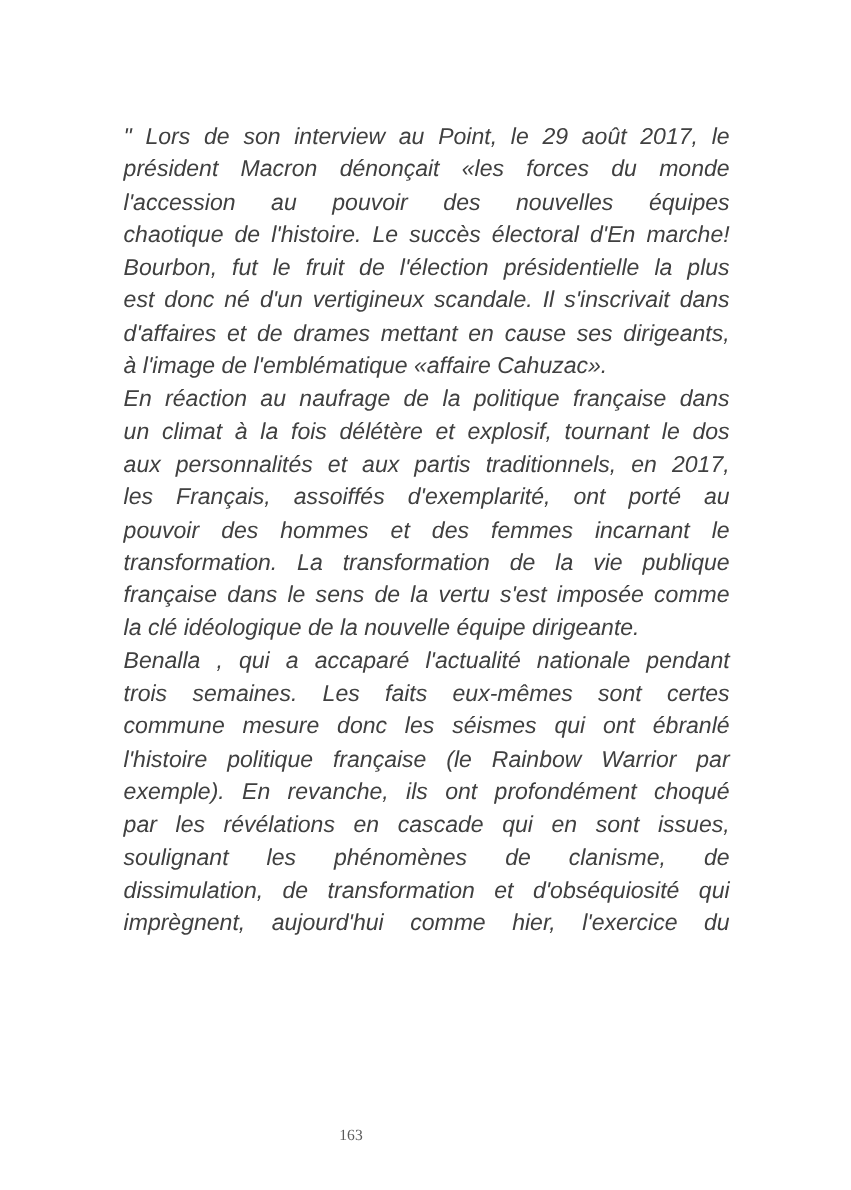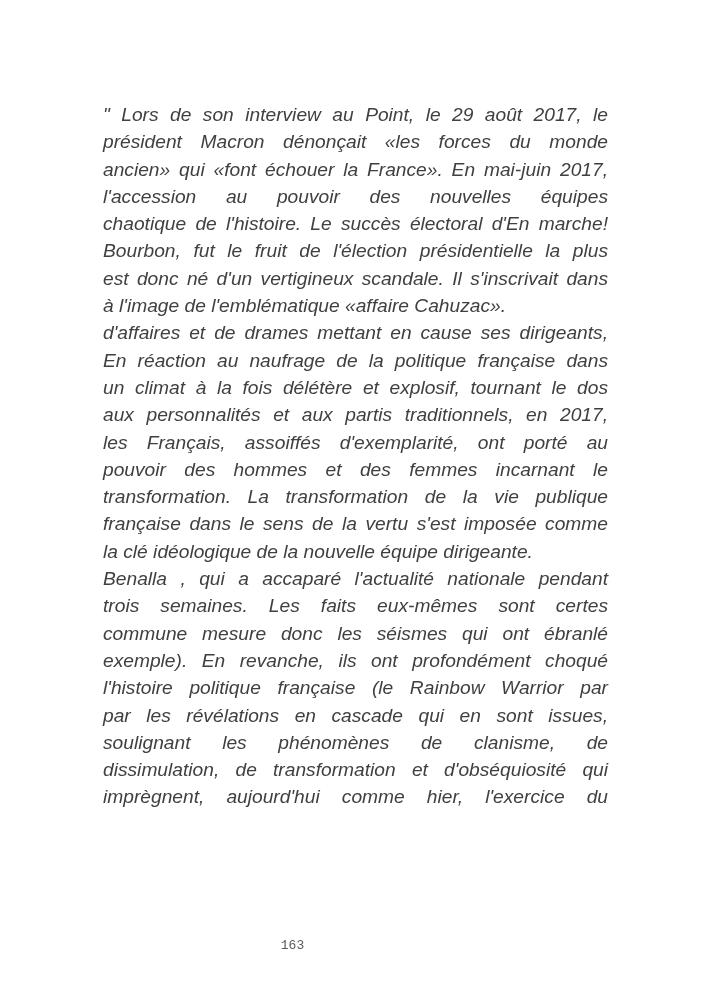--- a/index.html
+++ b/index.html
@@ -40,52 +40,51 @@
   .line.end {
     text-align: justify;
     text-align-last: left;
   }
   .page-number {
     position: absolute;
     top: 938px;
     left: 0;
     width: 585px;
     text-align: center;
-    font-family: Liberation Mono, monospace;
+    font-family: Liberation Serif, serif;
     font-style: normal;
     font-size: 13px;
     color: #5a5a5a;
   }
 </style>
 </head>
 <body>
 
 <div class="page">
   <div class="text-block">
     <p class="line">" Lors de son interview au Point, le 29 août 2017, le</p>
     <p class="line">président Macron dénonçait «les forces du monde</p>
-    <p class="line">ancien» qui «font échouer la France». En mai-juin 2017,</p>
     <p class="line">l'accession au pouvoir des nouvelles équipes</p>
     <p class="line">chaotique de l'histoire. Le succès électoral d'En marche!</p>
     <p class="line">Bourbon, fut le fruit de l'élection présidentielle la plus</p>
     <p class="line">est donc né d'un vertigineux scandale. Il s'inscrivait dans</p>
+    <p class="line">d'affaires et de drames mettant en cause ses dirigeants,</p>
     <p class="line end">à l'image de l'emblématique «affaire Cahuzac».</p>
-    <p class="line">d'affaires et de drames mettant en cause ses dirigeants,</p>
     <p class="line">En réaction au naufrage de la politique française dans</p>
     <p class="line">un climat à la fois délétère et explosif, tournant le dos</p>
     <p class="line">aux personnalités et aux partis traditionnels, en 2017,</p>
     <p class="line">les Français, assoiffés d'exemplarité, ont porté au</p>
     <p class="line">pouvoir des hommes et des femmes incarnant le</p>
     <p class="line">transformation. La transformation de la vie publique</p>
     <p class="line">française dans le sens de la vertu s'est imposée comme</p>
     <p class="line end">la clé idéologique de la nouvelle équipe dirigeante.</p>
     <p class="line">Benalla , qui a accaparé l'actualité nationale pendant</p>
     <p class="line">trois semaines. Les faits eux-mêmes sont certes</p>
     <p class="line">commune mesure donc les séismes qui ont ébranlé</p>
+    <p class="line">l'histoire politique française (le Rainbow Warrior par</p>
     <p class="line">exemple). En revanche, ils ont profondément choqué</p>
-    <p class="line">l'histoire politique française (le Rainbow Warrior par</p>
     <p class="line">par les révélations en cascade qui en sont issues,</p>
     <p class="line">soulignant les phénomènes de clanisme, de</p>
     <p class="line">dissimulation, de transformation et d'obséquiosité qui</p>
     <p class="line">imprègnent, aujourd'hui comme hier, l'exercice du</p>
   </div>
   <div class="page-number">163</div>
 </div>
 
 </body></html>

